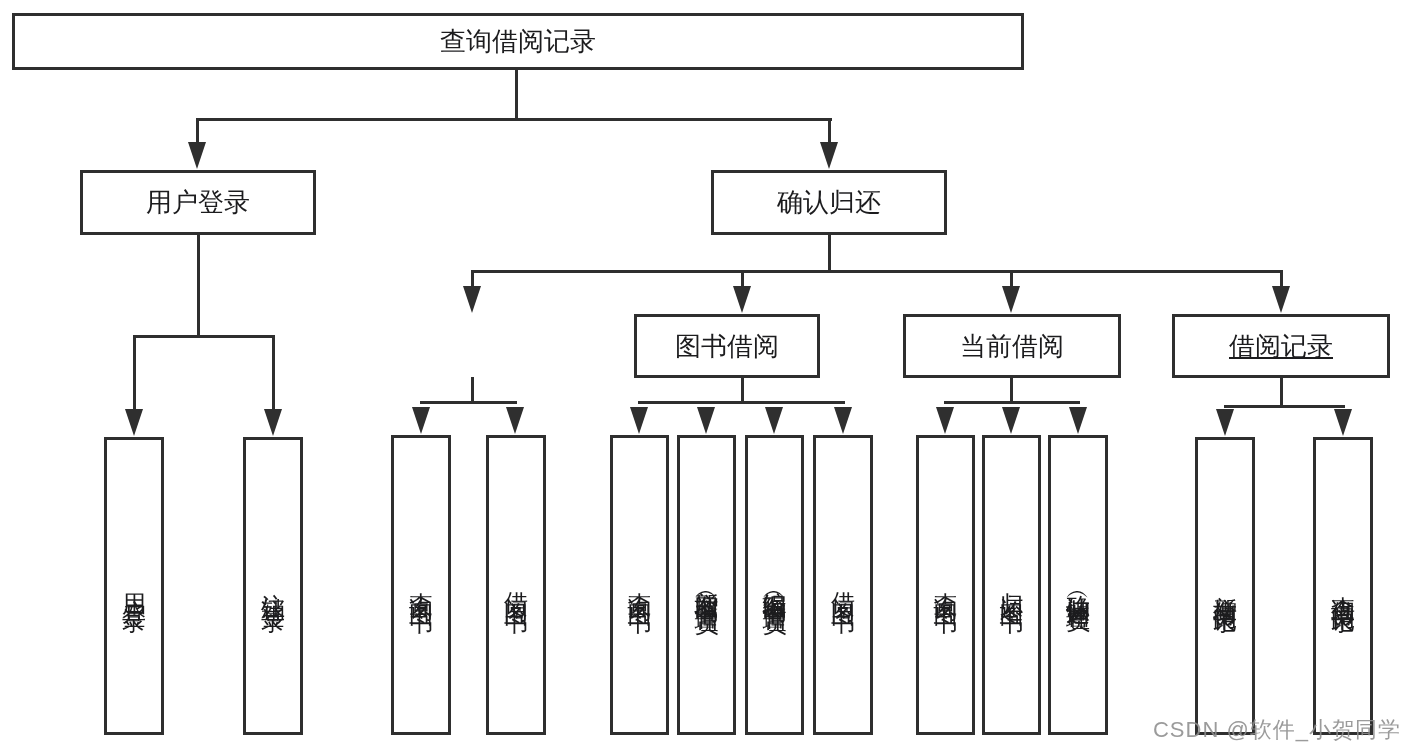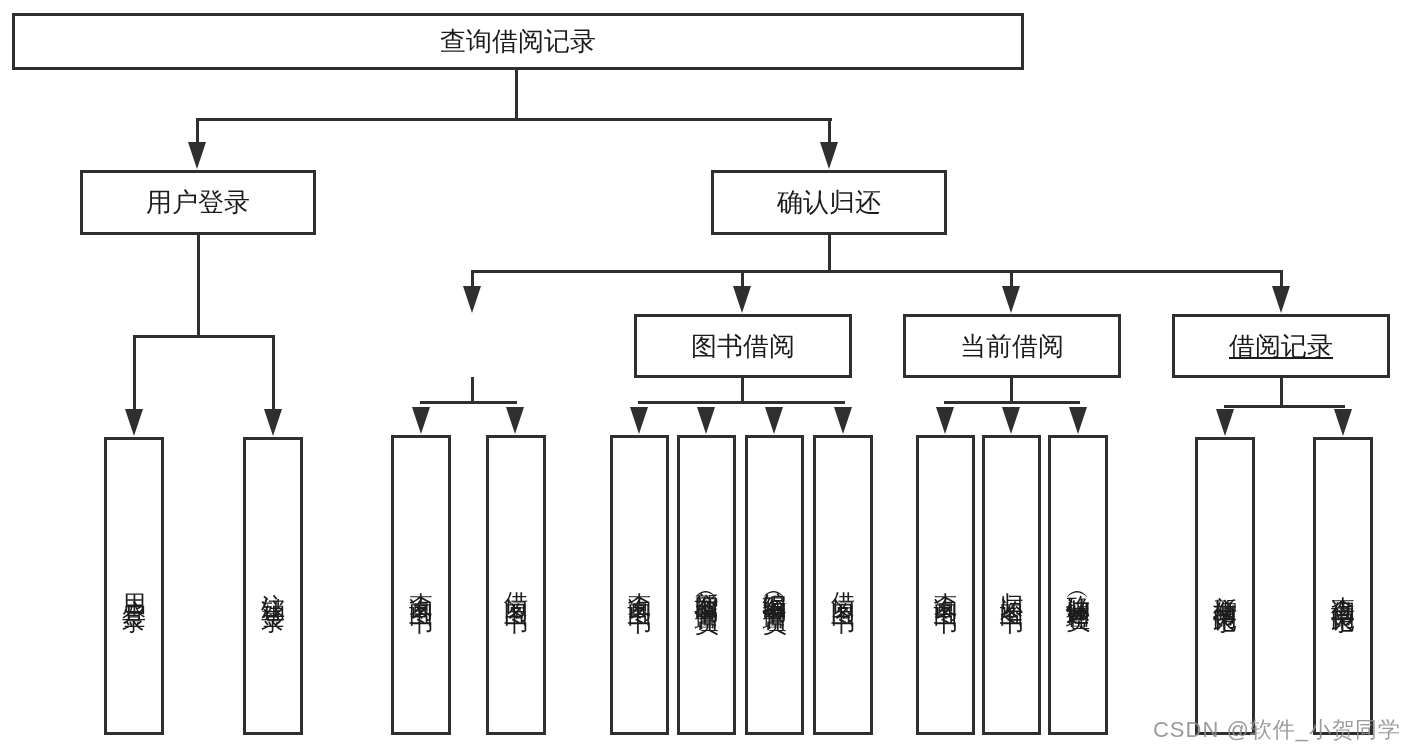--- a/index.html
+++ b/index.html
@@ -32,21 +32,21 @@
     text-orientation: mixed;
     font-size: 24px;
     letter-spacing: 6px;
   }
 
   
   .p-root    { left: 12px;   top: 13px;  width: 1012px; height: 57px; }
   .p-ul      { left: 80px;   top: 170px; width: 236px;  height: 65px; }
   .p-bm      { left: 711px;  top: 170px; width: 236px;  height: 65px; }
   .p-rec     { left: 363px;  top: 314px; width: 218px;  height: 64px; }
-  .p-bor     { left: 634px;  top: 314px; width: 218px;  height: 64px; }
+  .p-bor     { left: 634px;  top: 314px; width: 186px;  height: 64px; }
   .p-cur     { left: 903px;  top: 314px; width: 218px;  height: 64px; }
   .p-recd    { left: 1172px; top: 314px; width: 218px;  height: 64px; text-decoration: underline; }
   .p-lf1     { left: 104px;  top: 437px; width: 60px;   height: 298px; }
   .p-lf2     { left: 243px;  top: 437px; width: 60px;   height: 298px; }
   .p-lf3     { left: 391px;  top: 435px; width: 60px;   height: 300px; }
   .p-lf4     { left: 486px;  top: 435px; width: 60px;   height: 300px; }
   .p-lf5     { left: 610px;  top: 435px; width: 59px;   height: 300px; }
   .p-lf6     { left: 677px;  top: 435px; width: 59px;   height: 300px; letter-spacing: 3px; }
   .p-lf7     { left: 745px;  top: 435px; width: 59px;   height: 300px; letter-spacing: 3px; }
   .p-lf8     { left: 813px;  top: 435px; width: 60px;   height: 300px; }

